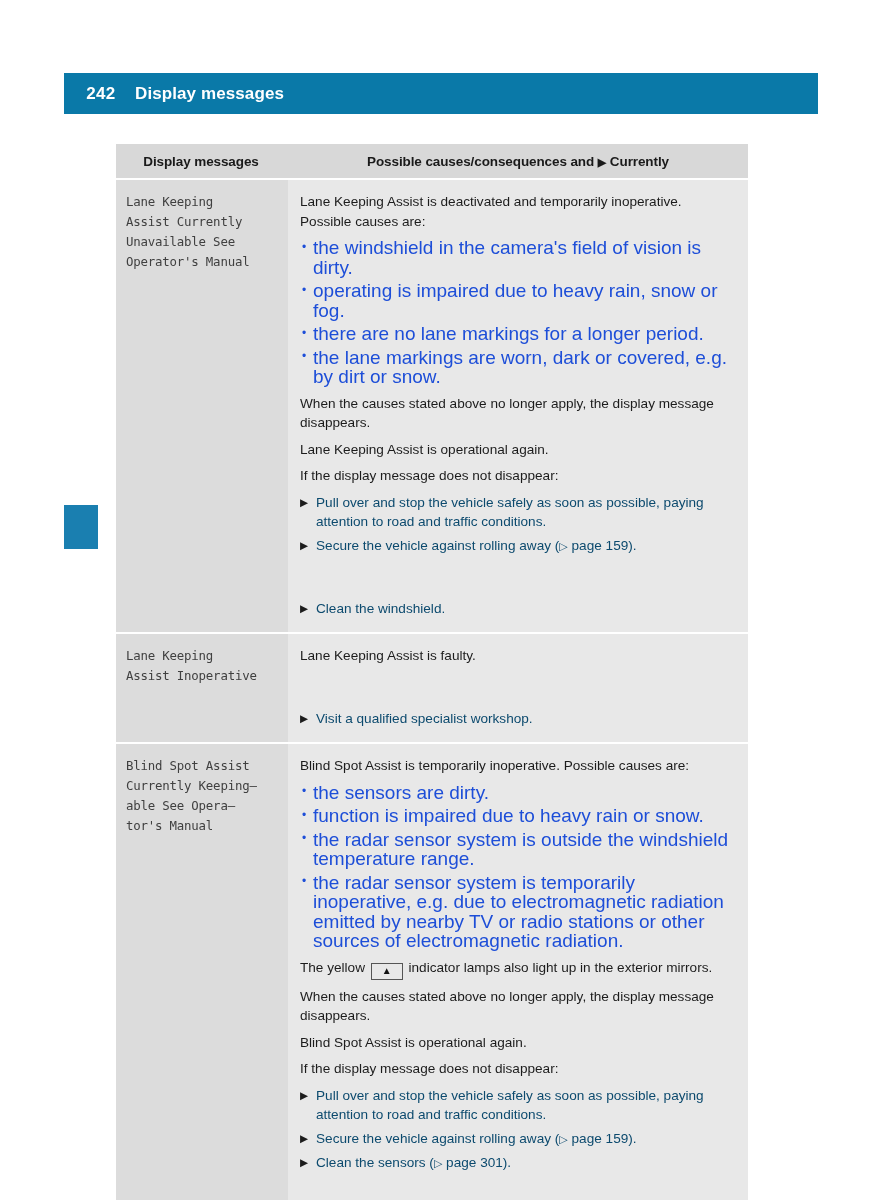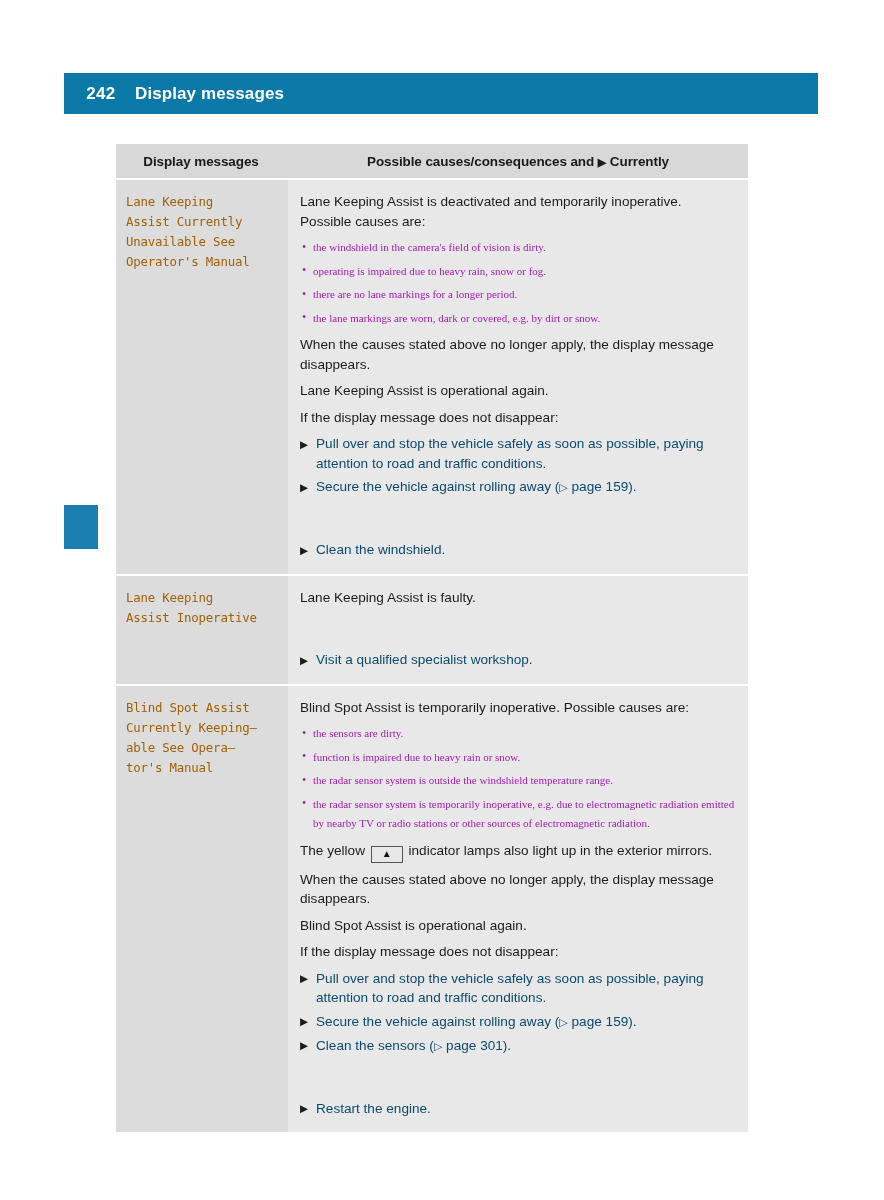--- a/index.html
+++ b/index.html
@@ -125,21 +125,21 @@
     border-bottom: 2px solid #ffffff;
   }
   .cell-desc {
     background: #e8e8e8;
     vertical-align: top;
     padding: 12px 10px 14px 12px;
     border-bottom: 2px solid #ffffff;
   }
 
   .msg-text {
-    color: #a16207;
+    color: #404040;
     font-family: "DejaVu Sans Mono", monospace;
     font-size: 12.4px;
     line-height: 20px;
     letter-spacing: -0.2px;
     white-space: pre-line;
   }
 
   .para {
     font-size: 13.6px;
     line-height: 19.5px;
@@ -147,27 +147,26 @@
     margin: 0 12px 7px 0;
   }
   .para:last-child { margin-bottom: 0; }
 
   ul.bullets {
     list-style: none;
     margin: 0 0 7px 0;
     padding: 0;
   }
   ul.bullets li {
-    font-size: 11px;
+    font-size: 19px;
     line-height: 19.5px;
-    color: #a21caf;
+    color: #1d4ed8;
     position: relative;
     padding-left: 13px;
     margin-bottom: 4px;
-    font-family: Liberation Serif, serif;
   }
   ul.bullets li:before {
     content: "\2022";
     position: absolute;
     left: 2px;
     top: -0.5px;
     font-size: 12px;
   }
 
   ul.solutions {

